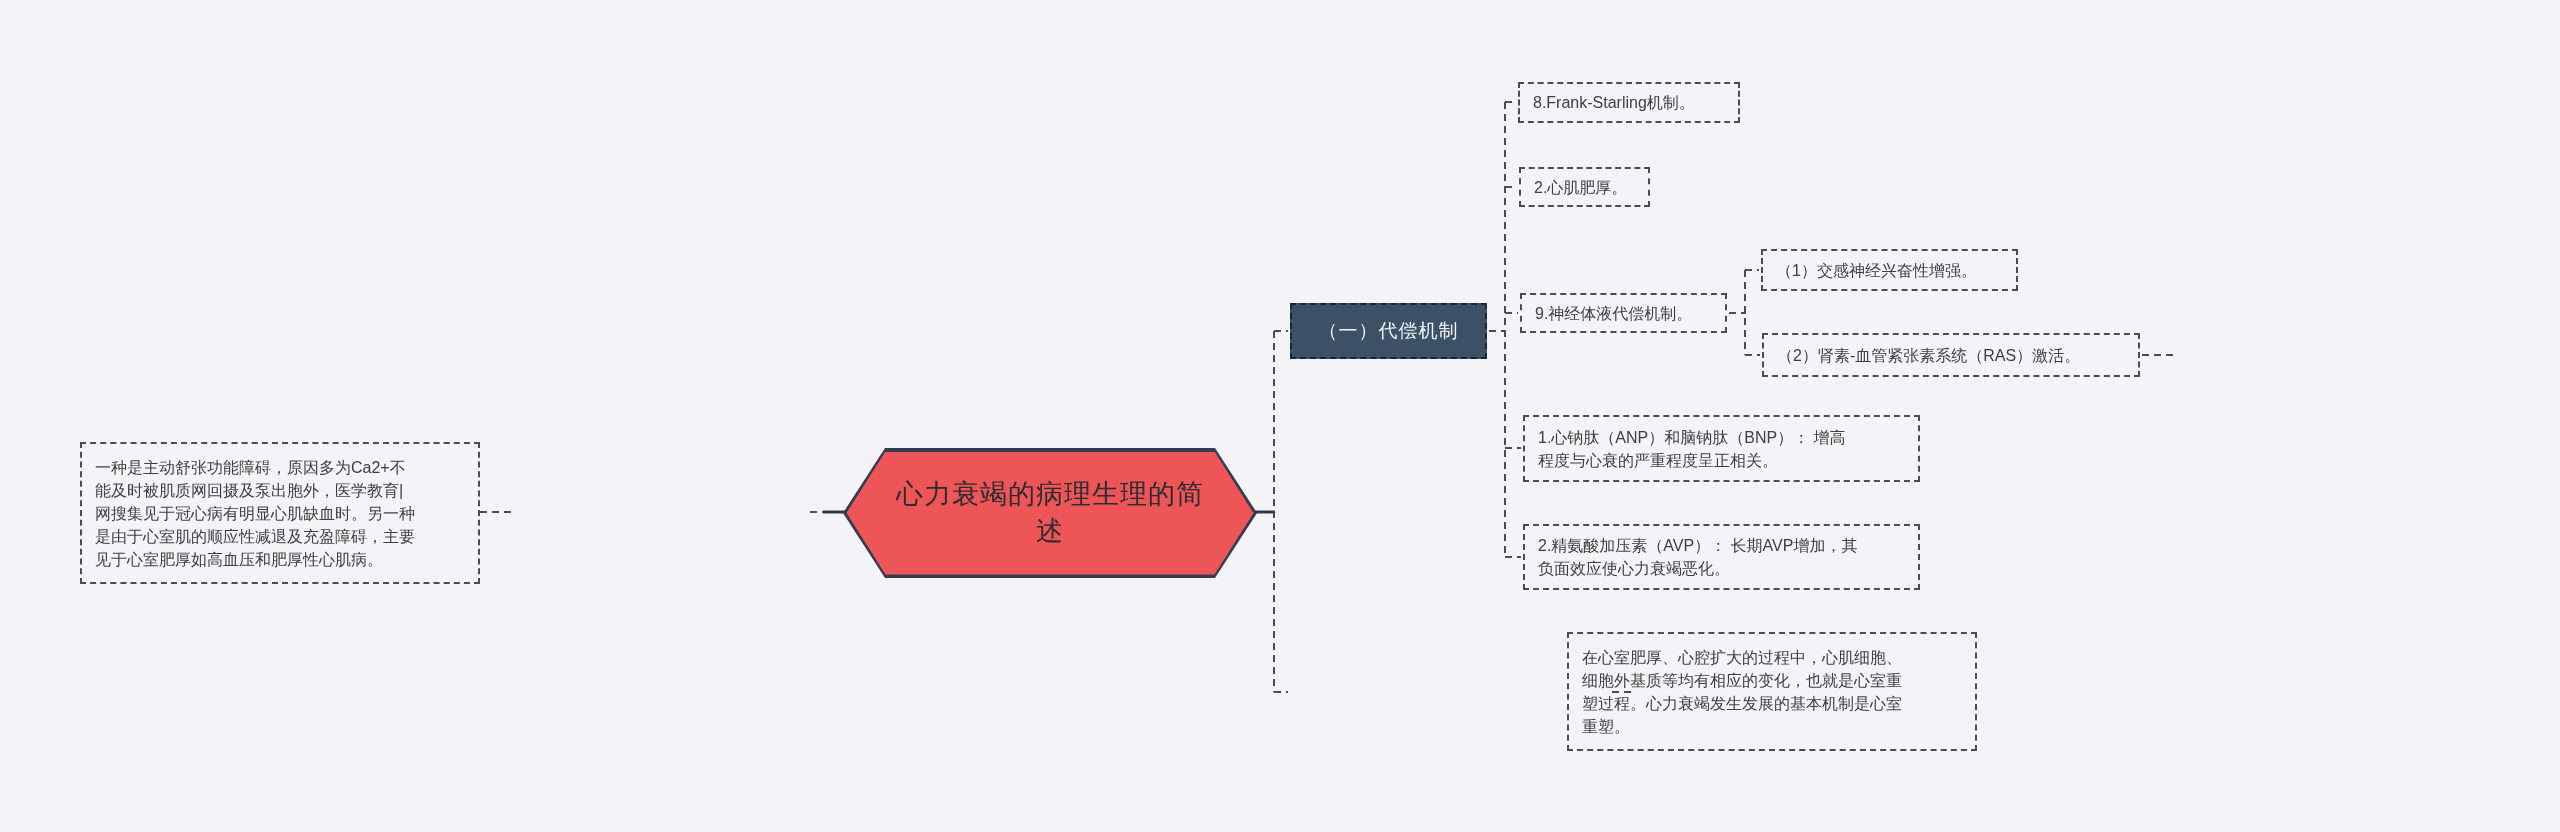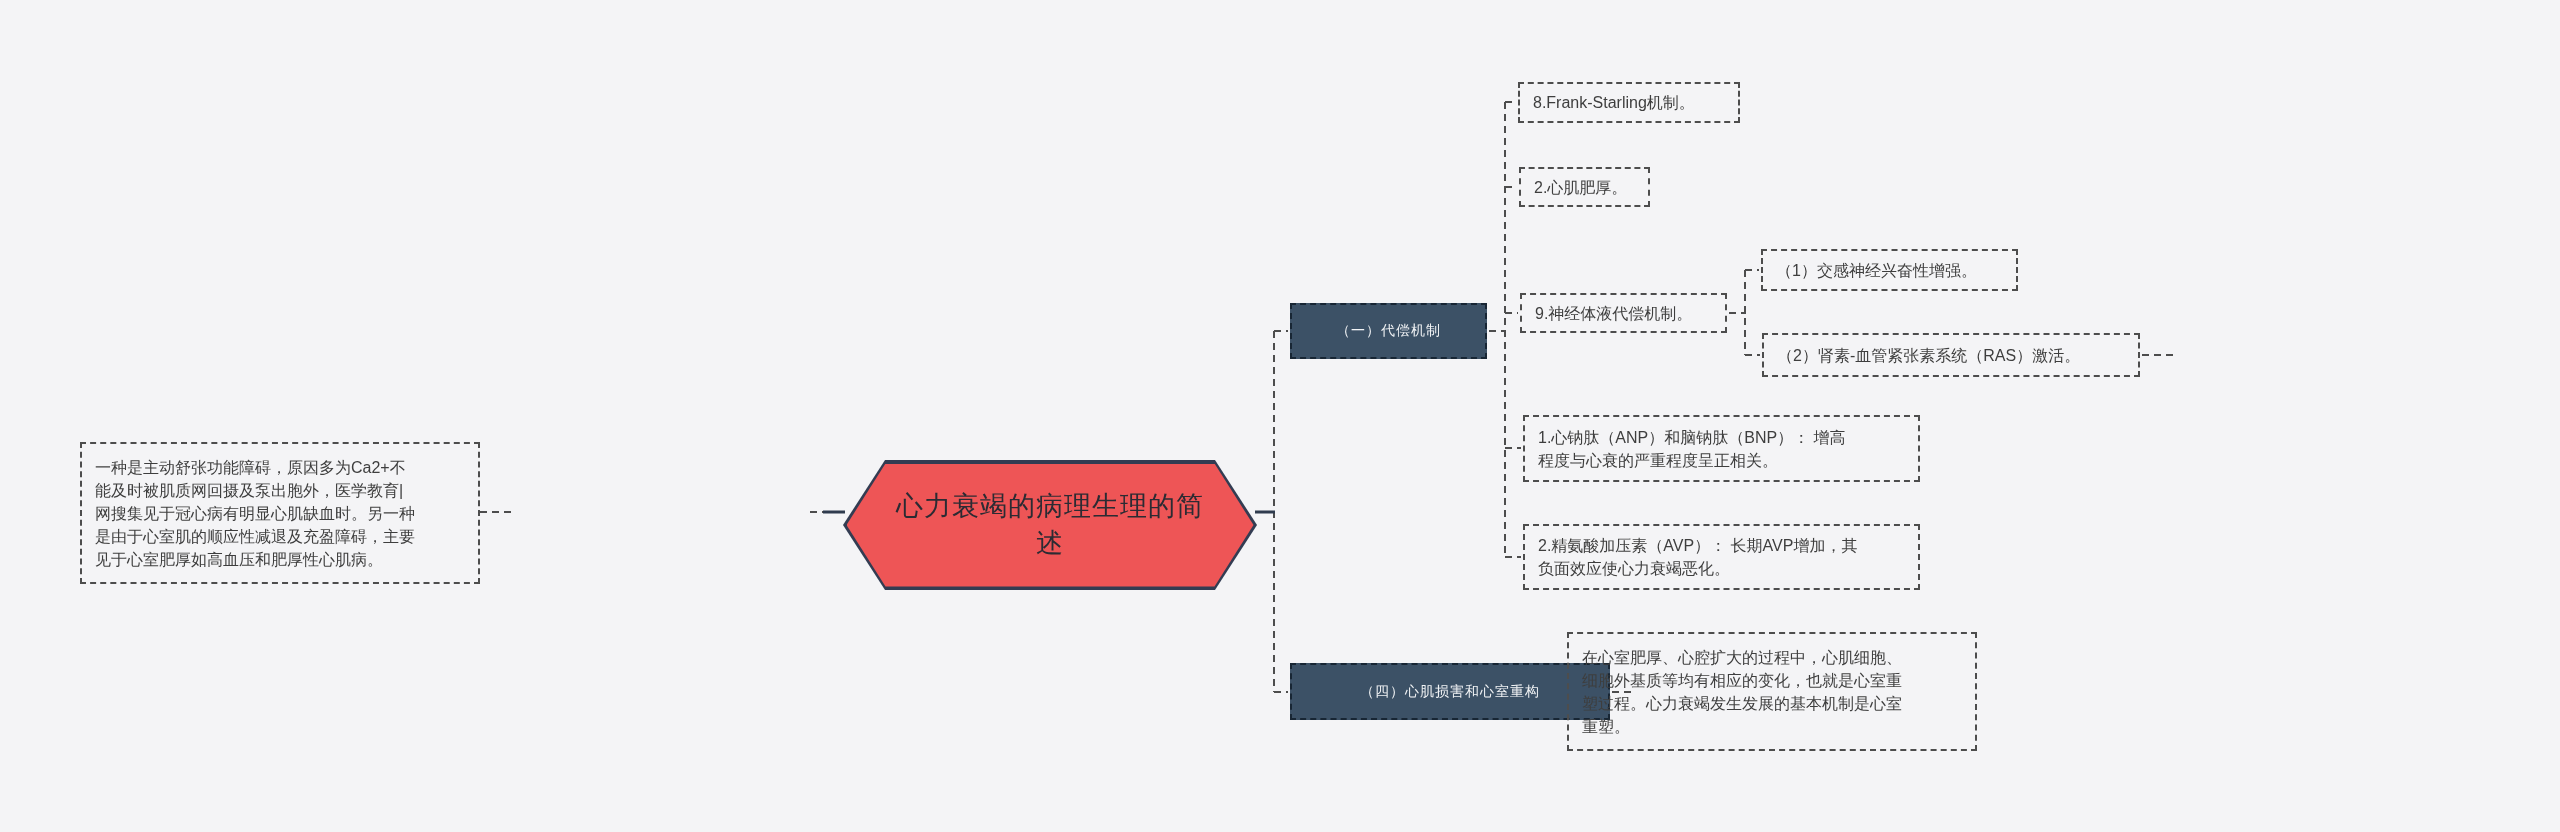--- a/index.html
+++ b/index.html
@@ -22,26 +22,26 @@
     white-space:pre-line;
     background:transparent;
   }
 
   
   .branch{
     background:#3c5166;
     border:2px dashed #182634;
     color:#f1f3f5;
     display:flex;align-items:center;justify-content:center;
-    font-size:14px;letter-spacing:1px;
+    font-size:19px;letter-spacing:1px;
     white-space:nowrap;
   }
 
   
-  .hexa{left:843px;top:460px;width:414px;height:130px;}
+  .hexa{left:843px;top:448px;width:414px;height:130px;}
   .hexa .shell{
     position:absolute;inset:0;background:#333c52;
     clip-path:polygon(42px 0,372px 0,100% 50%,372px 100%,42px 100%,0 50%);
   }
   .hexa .fillx{
     position:absolute;inset:3.5px;background:#ee5556;
     clip-path:polygon(39px 0,368px 0,100% 50%,368px 100%,0 50%,39px 100%,0 50%);
     clip-path:polygon(39px 0,368px 0,100% 50%,368px 100%,39px 100%,0 50%);
   }
   .hexa .label{
@@ -109,20 +109,19 @@
 
   <div class="node dashedbox" id="leaf-raas">（2）肾素-血管紧张素系统（RAS）激活。</div>
 
 
   <div class="node dashedbox" id="leaf-anp">1.心钠肽（ANP）和脑钠肽（BNP）： 增高
 程度与心衰的严重程度呈正相关。</div>
 
   <div class="node dashedbox" id="leaf-avp">2.精氨酸加压素（AVP）： 长期AVP增加，其
 负面效应使心力衰竭恶化。</div>
 
-  <div class="node branch" id="node-si">（四）心肌损害和心室重构</div>
 
   <div class="node dashedbox" id="note-si">在心室肥厚、心腔扩大的过程中，心肌细胞、
 细胞外基质等均有相应的变化，也就是心室重
 塑过程。心力衰竭发生发展的基本机制是心室
 重塑。</div>
 
 </div>
 
 </body></html>

